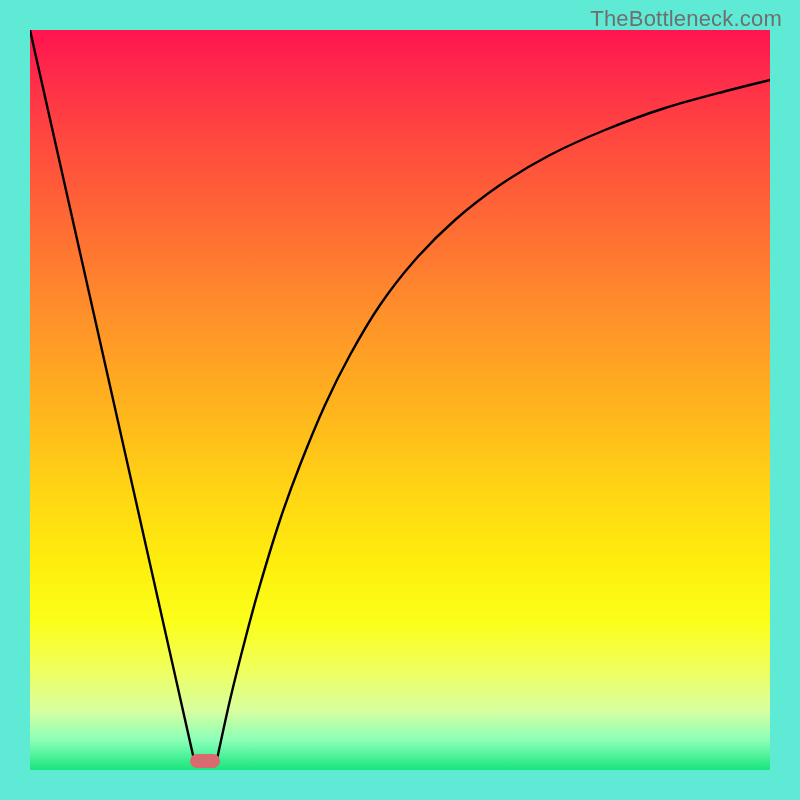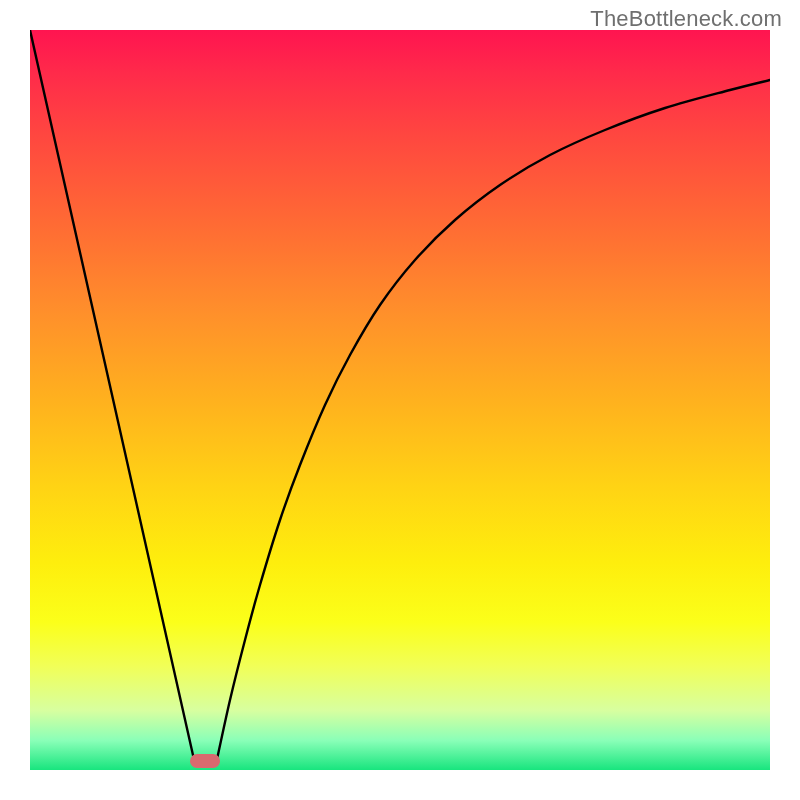--- a/index.html
+++ b/index.html
@@ -8,21 +8,21 @@
     width: 800px;
     height: 800px;
     background: #000;
     font-family: Arial, Helvetica, sans-serif;
     overflow: hidden;
   }
   .frame {
     position: relative;
     width: 800px;
     height: 800px;
-    background: #ffffff;
+    background: #5eead4;
   }
   .watermark {
     position: absolute;
     top: 6px;
     right: 18px;
     color: #6f6f6f;
     font-size: 22px;
     font-weight: 400;
     letter-spacing: 0.2px;
     z-index: 10;

